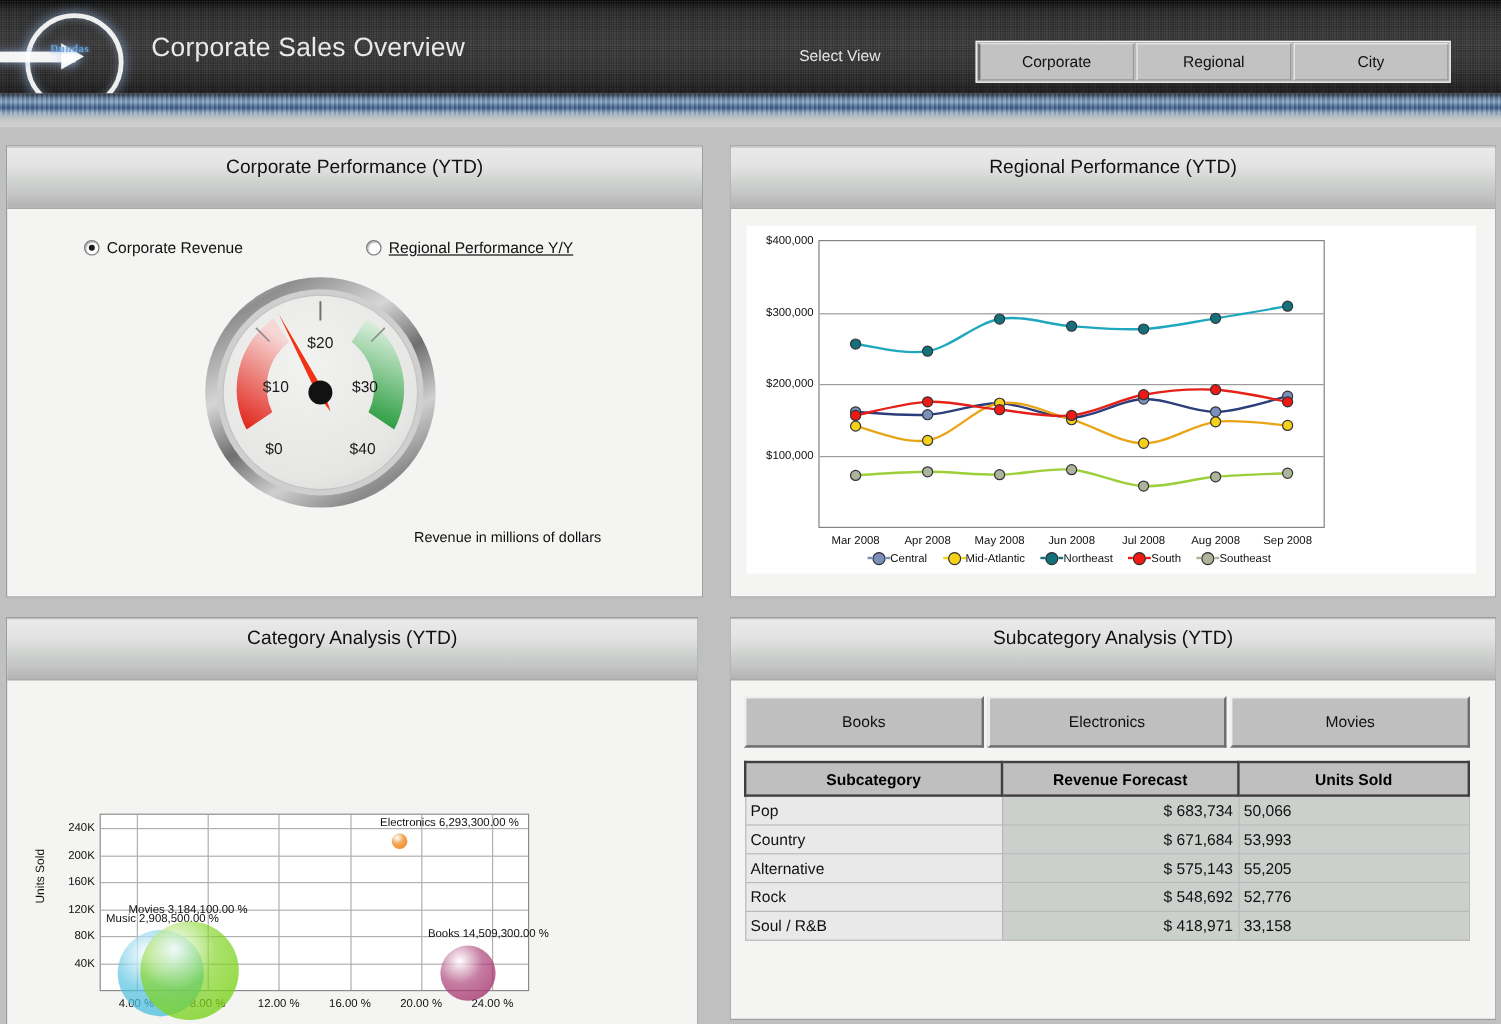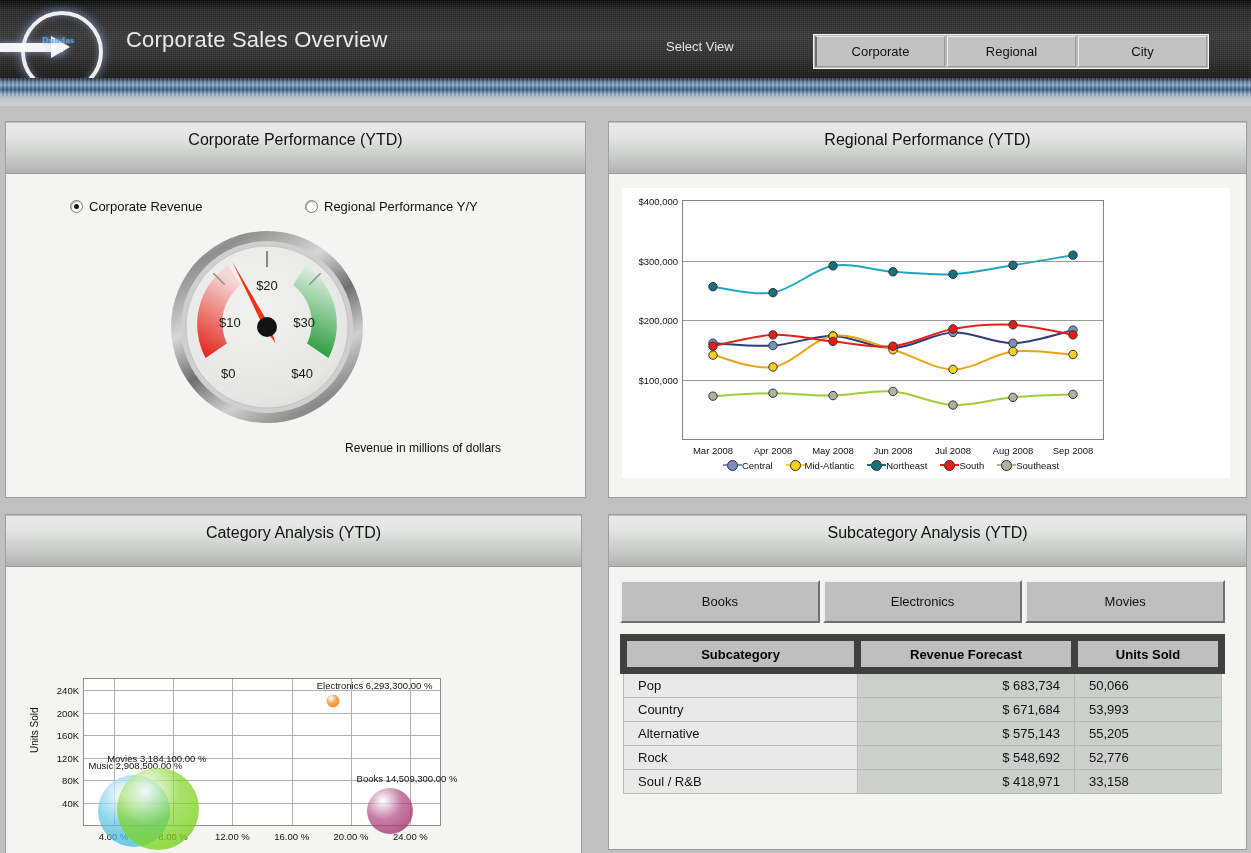--- a/index.html
+++ b/index.html
@@ -57,21 +57,21 @@
   #p-reg {left:608px;top:121px;width:639px;height:377px;}
   #p-cat {left:5px;top:514px;width:577px;height:363px;}
   #p-sub {left:608px;top:514px;width:639px;height:336px;}
 
   
   .radiorow{position:absolute;left:0;top:24px;width:100%;height:20px;}
   .radio{position:absolute;display:flex;align-items:center;gap:6px;font-size:13px;color:#111;cursor:pointer;}
   .radio .dot{width:11px;height:11px;border-radius:50%;background:#fff;border:1px solid #7b7b7b;
      box-shadow:inset 1px 1px 1px rgba(0,0,0,.30);position:relative;flex:none;}
   .radio.on .dot::after{content:"";position:absolute;left:3px;top:3px;width:5px;height:5px;border-radius:50%;background:#1a1a1a;}
-  #r-rev{left:63px;} #r-yy{left:298px;}
+  #r-rev{left:63px;} #r-yy{left:298px;text-decoration:underline;}
 
   
   .gauge{position:absolute;left:160px;top:52px;width:200px;height:200px;}
   .gnote{position:absolute;left:338px;top:266px;font-size:12px;color:#111;}
 
   
   .lc{position:absolute;left:12px;top:13px;width:608px;height:290px;background:#fff;}
   .lc-plot{position:absolute;left:60px;top:12px;width:422px;height:240px;background:#fff;border:1px solid #848484;box-sizing:border-box;}
   .lc-ylab{position:absolute;right:calc(100% + 5px);transform:translateY(-50%);font-size:9.5px;color:#111;white-space:nowrap;}
   .lc-grid{position:absolute;left:0;right:0;height:1px;background:#9b9b9b;}
@@ -103,22 +103,22 @@
 
   
   .tabrow{position:absolute;left:10px;top:12px;width:605px;height:43px;display:flex;}
   .tab{flex:1;margin-right:3px;display:flex;align-items:center;justify-content:center;font-size:13px;color:#111;
      background:#bfbfbf;box-sizing:border-box;cursor:pointer;
      border:2px solid;border-color:#efefef #6e6e6e #6e6e6e #efefef;}
   .tab:last-child{margin-right:0;}
   .tab.sel{border-color:#3a3a3a #fdfdfd #fdfdfd #3a3a3a;}
   table.grid{position:absolute;left:10px;top:66px;width:605px;border-collapse:collapse;font-size:13px;
      border:1px solid #9a9a9a;}
-  table.grid th{background:#bfbfbf;border:7px solid #404040;color:#000;font-weight:bold;padding:3px 6px;height:20px;}
-  table.grid td{border:1px solid #b9b9b9;padding:2px 14px;height:19px;color:#111;}
+  table.grid th{background:#bfbfbf;border:2px solid #404040;color:#000;font-weight:bold;padding:3px 6px;height:20px;}
+  table.grid td{border:1px solid #b9b9b9;padding:2px 4px;height:19px;color:#111;}
   table.grid td.c0{background:#e9e9e9;text-align:left;width:205px;}
   table.grid td.c1{background:#cbd0cc;text-align:right;width:188px;}
   table.grid td.c2{background:#cbd0cc;text-align:left;}
 </style>
 </head>
 <body>
 
 <div class="topbar">
   <div class="topbar-inner">
     <div class="logo">

